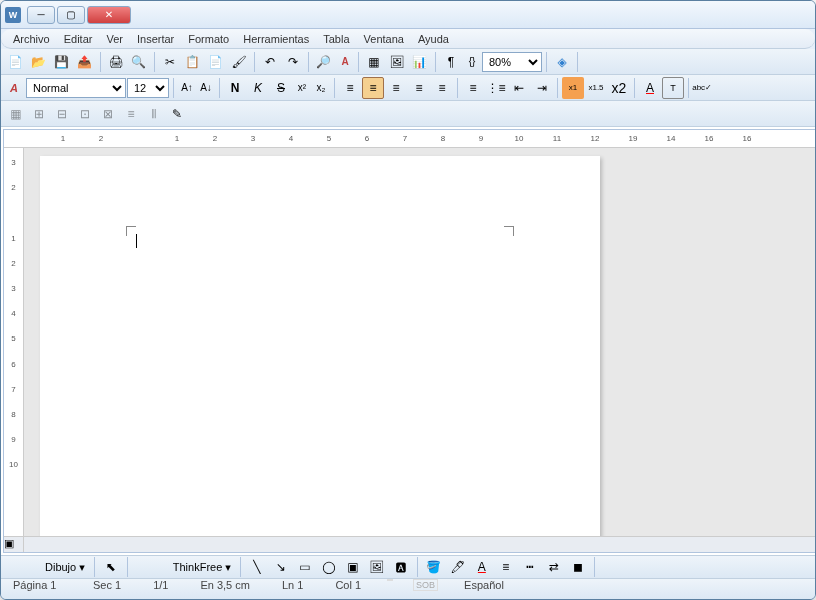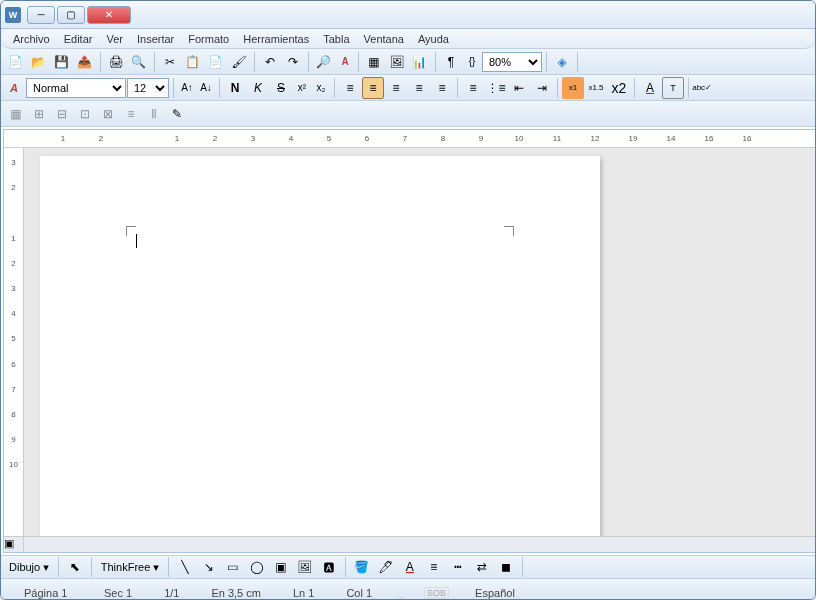--- a/index.html
+++ b/index.html
@@ -26,22 +26,22 @@
 .vruler { width: 20px; background: #fff; border-right: 1px solid #ccc; display: flex; flex-direction: column; align-items: center; font-size: 8px; color: #555; padding-top: 10px; }
 .vruler .tick { height: 28px; }
 .page-wrap { flex: 1; background: #e8e8e8; overflow: auto; padding: 8px 0 8px 16px; position: relative; }
 .page { width: 560px; height: 760px; background: #fff; box-shadow: 2px 2px 4px rgba(0,0,0,0.2); position: relative; }
 .cursor { position: absolute; top: 78px; left: 96px; width: 1px; height: 14px; background: #000; }
 .margin-tl { position: absolute; top: 70px; left: 86px; width: 10px; height: 10px; border-left: 1px solid #888; border-top: 1px solid #888; }
 .margin-tr { position: absolute; top: 70px; right: 86px; width: 10px; height: 10px; border-right: 1px solid #888; border-top: 1px solid #888; }
 .hscroll { height: 16px; background: #e8ecf2; border-top: 1px solid #ccc; display: flex; }
 .hscroll .tabber { width: 20px; border-right: 1px solid #ccc; }
 .drawbar { height: 24px; background: linear-gradient(#eef4fa, #dce8f4); display: flex; align-items: center; padding: 0 4px; gap: 2px; border-top: 1px solid #c0d0e0; border-bottom: 1px solid #c0d0e0; }
-.draw-label { padding: 0 4px; cursor: pointer; }
-.statusbar { height: 20px; background: linear-gradient(#eef4fa, #dce8f4); display: flex; align-items: flex-end; padding: 0 17px; gap: 20px; font-size: 11px; color: #444; }
+.draw-label { padding: 0 4px; cursor: pointer; margin-left: 36px; }
+.statusbar { height: 20px; background: linear-gradient(#eef4fa, #dce8f4); display: flex; align-items: flex-start; padding: 0 6px; gap: 20px; font-size: 11px; color: #444; }
 .statusbar .cell { padding: 0 6px; }
 .statusbar .cell.wide { min-width: 60px; }
 .statusbar .grayed { color: #aaa; border: 1px solid #ddd; padding: 0 2px; font-size: 9px; }
 .fmtlabel { width: 18px; height: 20px; margin-right: 2px; display:flex; align-items:center; justify-content:center; color:#c04040; font-weight:bold; font-style:italic; }
 .narrow-btn { width: 18px; font-size: 10px; }
 .tbtn.active { border-color:#a0704a; background:#f5d090; }
 </style>
 </head>
 <body>
 

